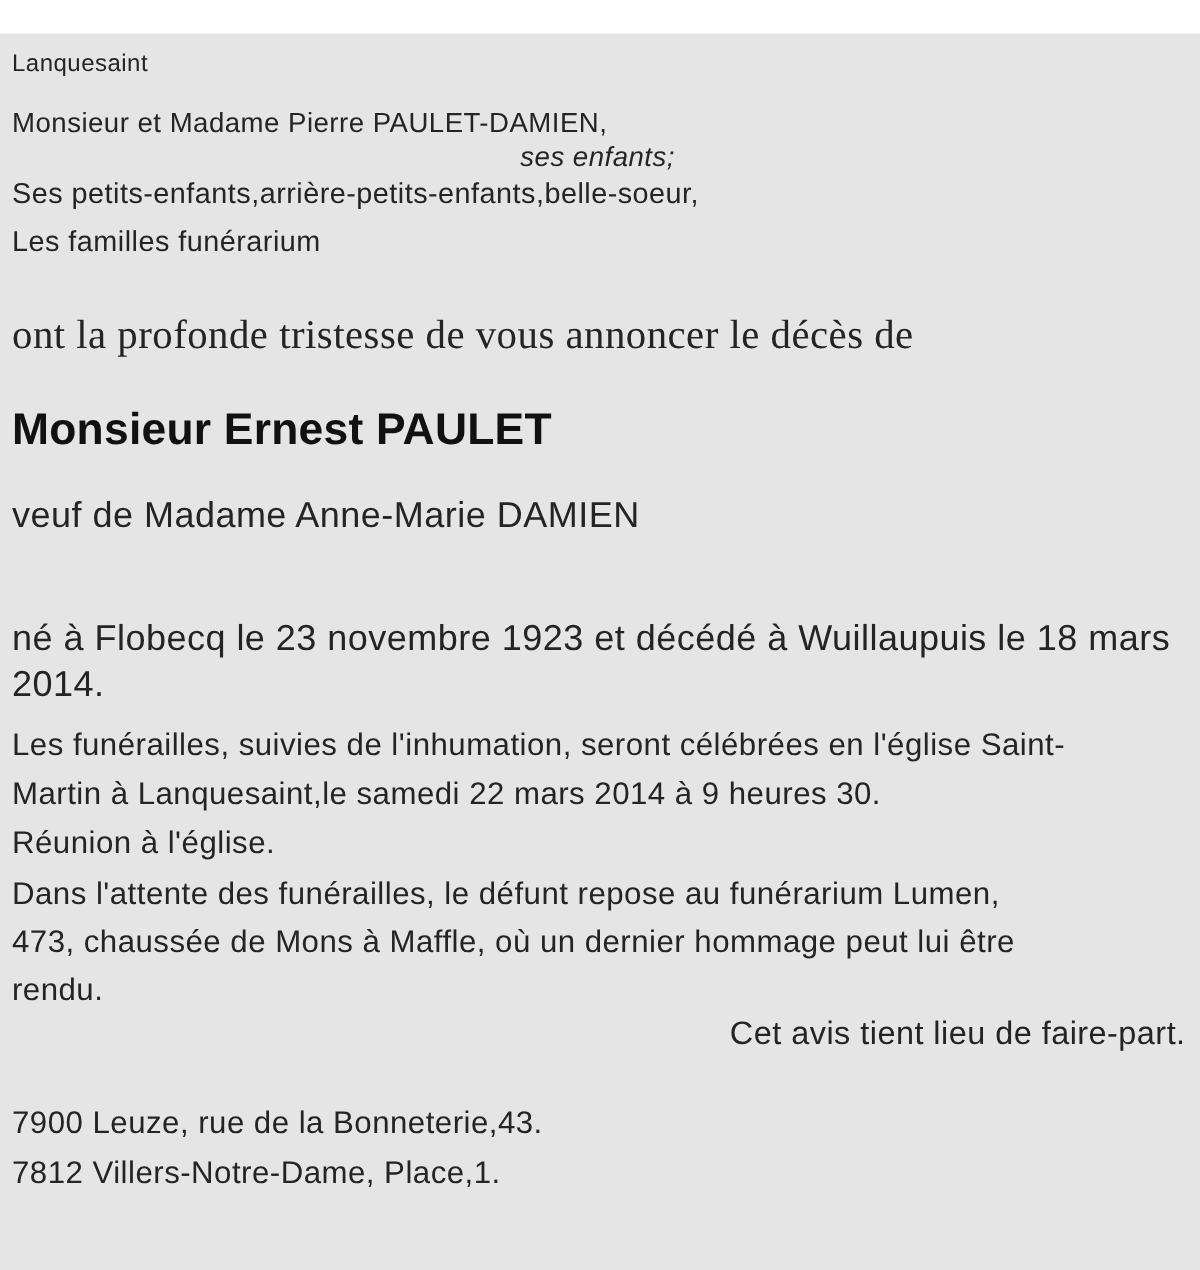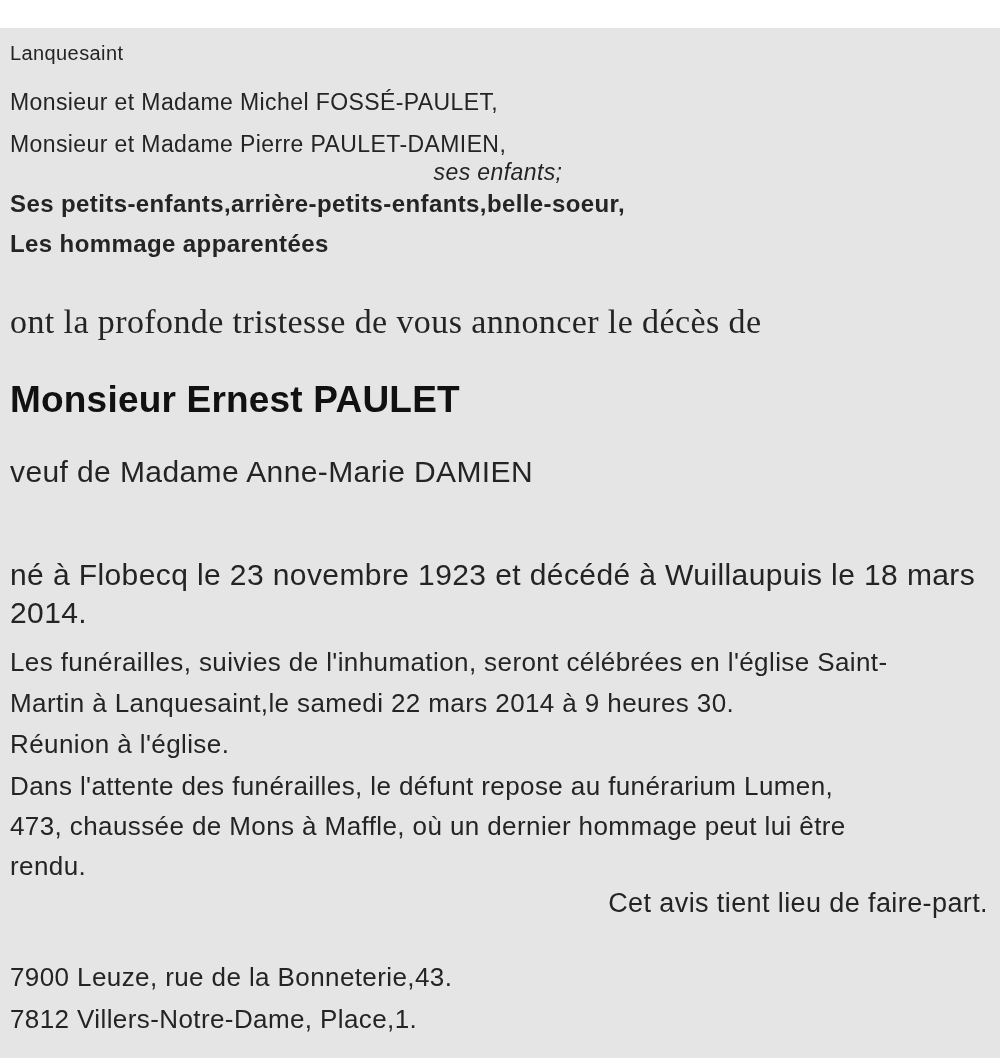--- a/index.html
+++ b/index.html
@@ -34,21 +34,20 @@
     line-height: 28px;
     font-style: italic;
     text-align: center;
     margin-top: -7px !important;
     padding-right: 2px;
   }
   .family {
     font-size: 24px;
     line-height: 40px;
     margin-top: -2px !important;
-    font-weight: bold;
   }
   .family .line { display: block; }
   .announcement {
     font-size: 34px;
     line-height: 34px;
     margin-top: 41px !important;
     font-family: Liberation Serif, serif;
   }
   .deceased {
     font-size: 37px;
@@ -100,29 +99,28 @@
   .addresses .line { display: block; }
 </style>
 </head>
 <body>
 
 <div class="page">
 
   <p class="location">Lanquesaint</p>
 
   <p class="announcers">
-    <span class="line">Monsieur et Madame Michel FOSSÉ-PAULET,</span>
     <span class="line">Monsieur et Madame Pierre PAULET-DAMIEN,</span>
   </p>
 
   <p class="relation">ses enfants;</p>
 
   <p class="family">
     <span class="line">Ses petits-enfants,arrière-petits-enfants,belle-soeur,</span>
-    <span class="line">Les hommage apparentées</span>
+    <span class="line">Les familles funérarium</span>
   </p>
 
   <p class="announcement">ont la profonde tristesse de vous annoncer le décès de</p>
 
   <h1 class="deceased">Monsieur Ernest PAULET</h1>
 
   <p class="widower">veuf de Madame Anne-Marie DAMIEN</p>
 
   <p class="life-dates">né à Flobecq le 23 novembre 1923 et décédé à Wuillaupuis le 18 mars
 2014.</p>

